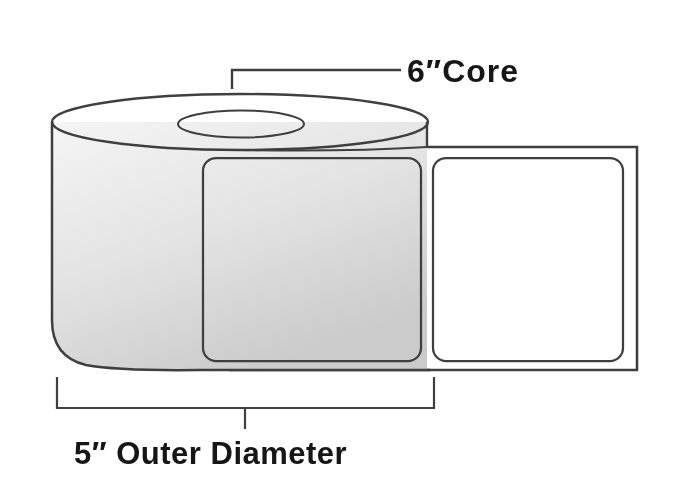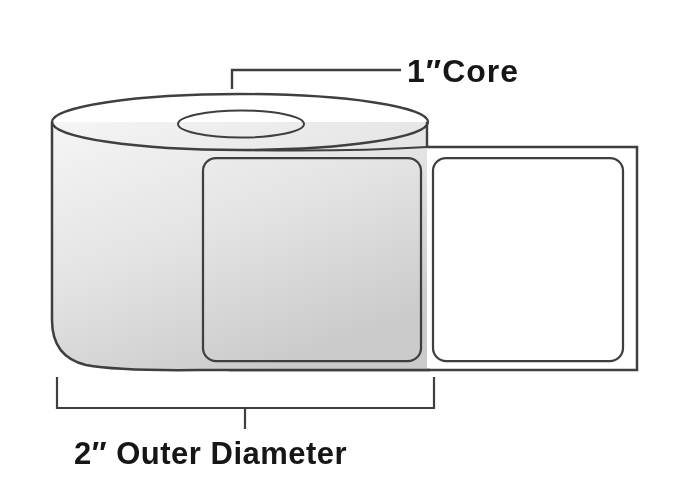--- a/index.html
+++ b/index.html
@@ -78,17 +78,17 @@
 
     <ellipse cx="240" cy="122" rx="188" ry="28" fill="url(#topGrad)" class="stroke" stroke-width="2.4"></ellipse>
     <ellipse cx="241" cy="124" rx="63" ry="13.5" fill="url(#coreGrad)" class="stroke" stroke-width="2"></ellipse>
 
     <path class="stroke" stroke-width="2.4" d="M232 89 L232 70 L401 70"></path>
 
     <path class="stroke" stroke-width="2.2" d="M57 377 L57 408 L434 408 L434 377"></path>
     <path class="stroke" stroke-width="2.2" d="M245 408 L245 429"></path>
   </svg>
 
-  <div class="callout-text" id="core-label">1″Core</div>
+  <div class="callout-text" id="core-label">6″Core</div>
 
 
-  <div class="callout-text" id="od-label">2″ Outer Diameter</div>
+  <div class="callout-text" id="od-label">5″ Outer Diameter</div>
 </div>
 
 </body></html>

